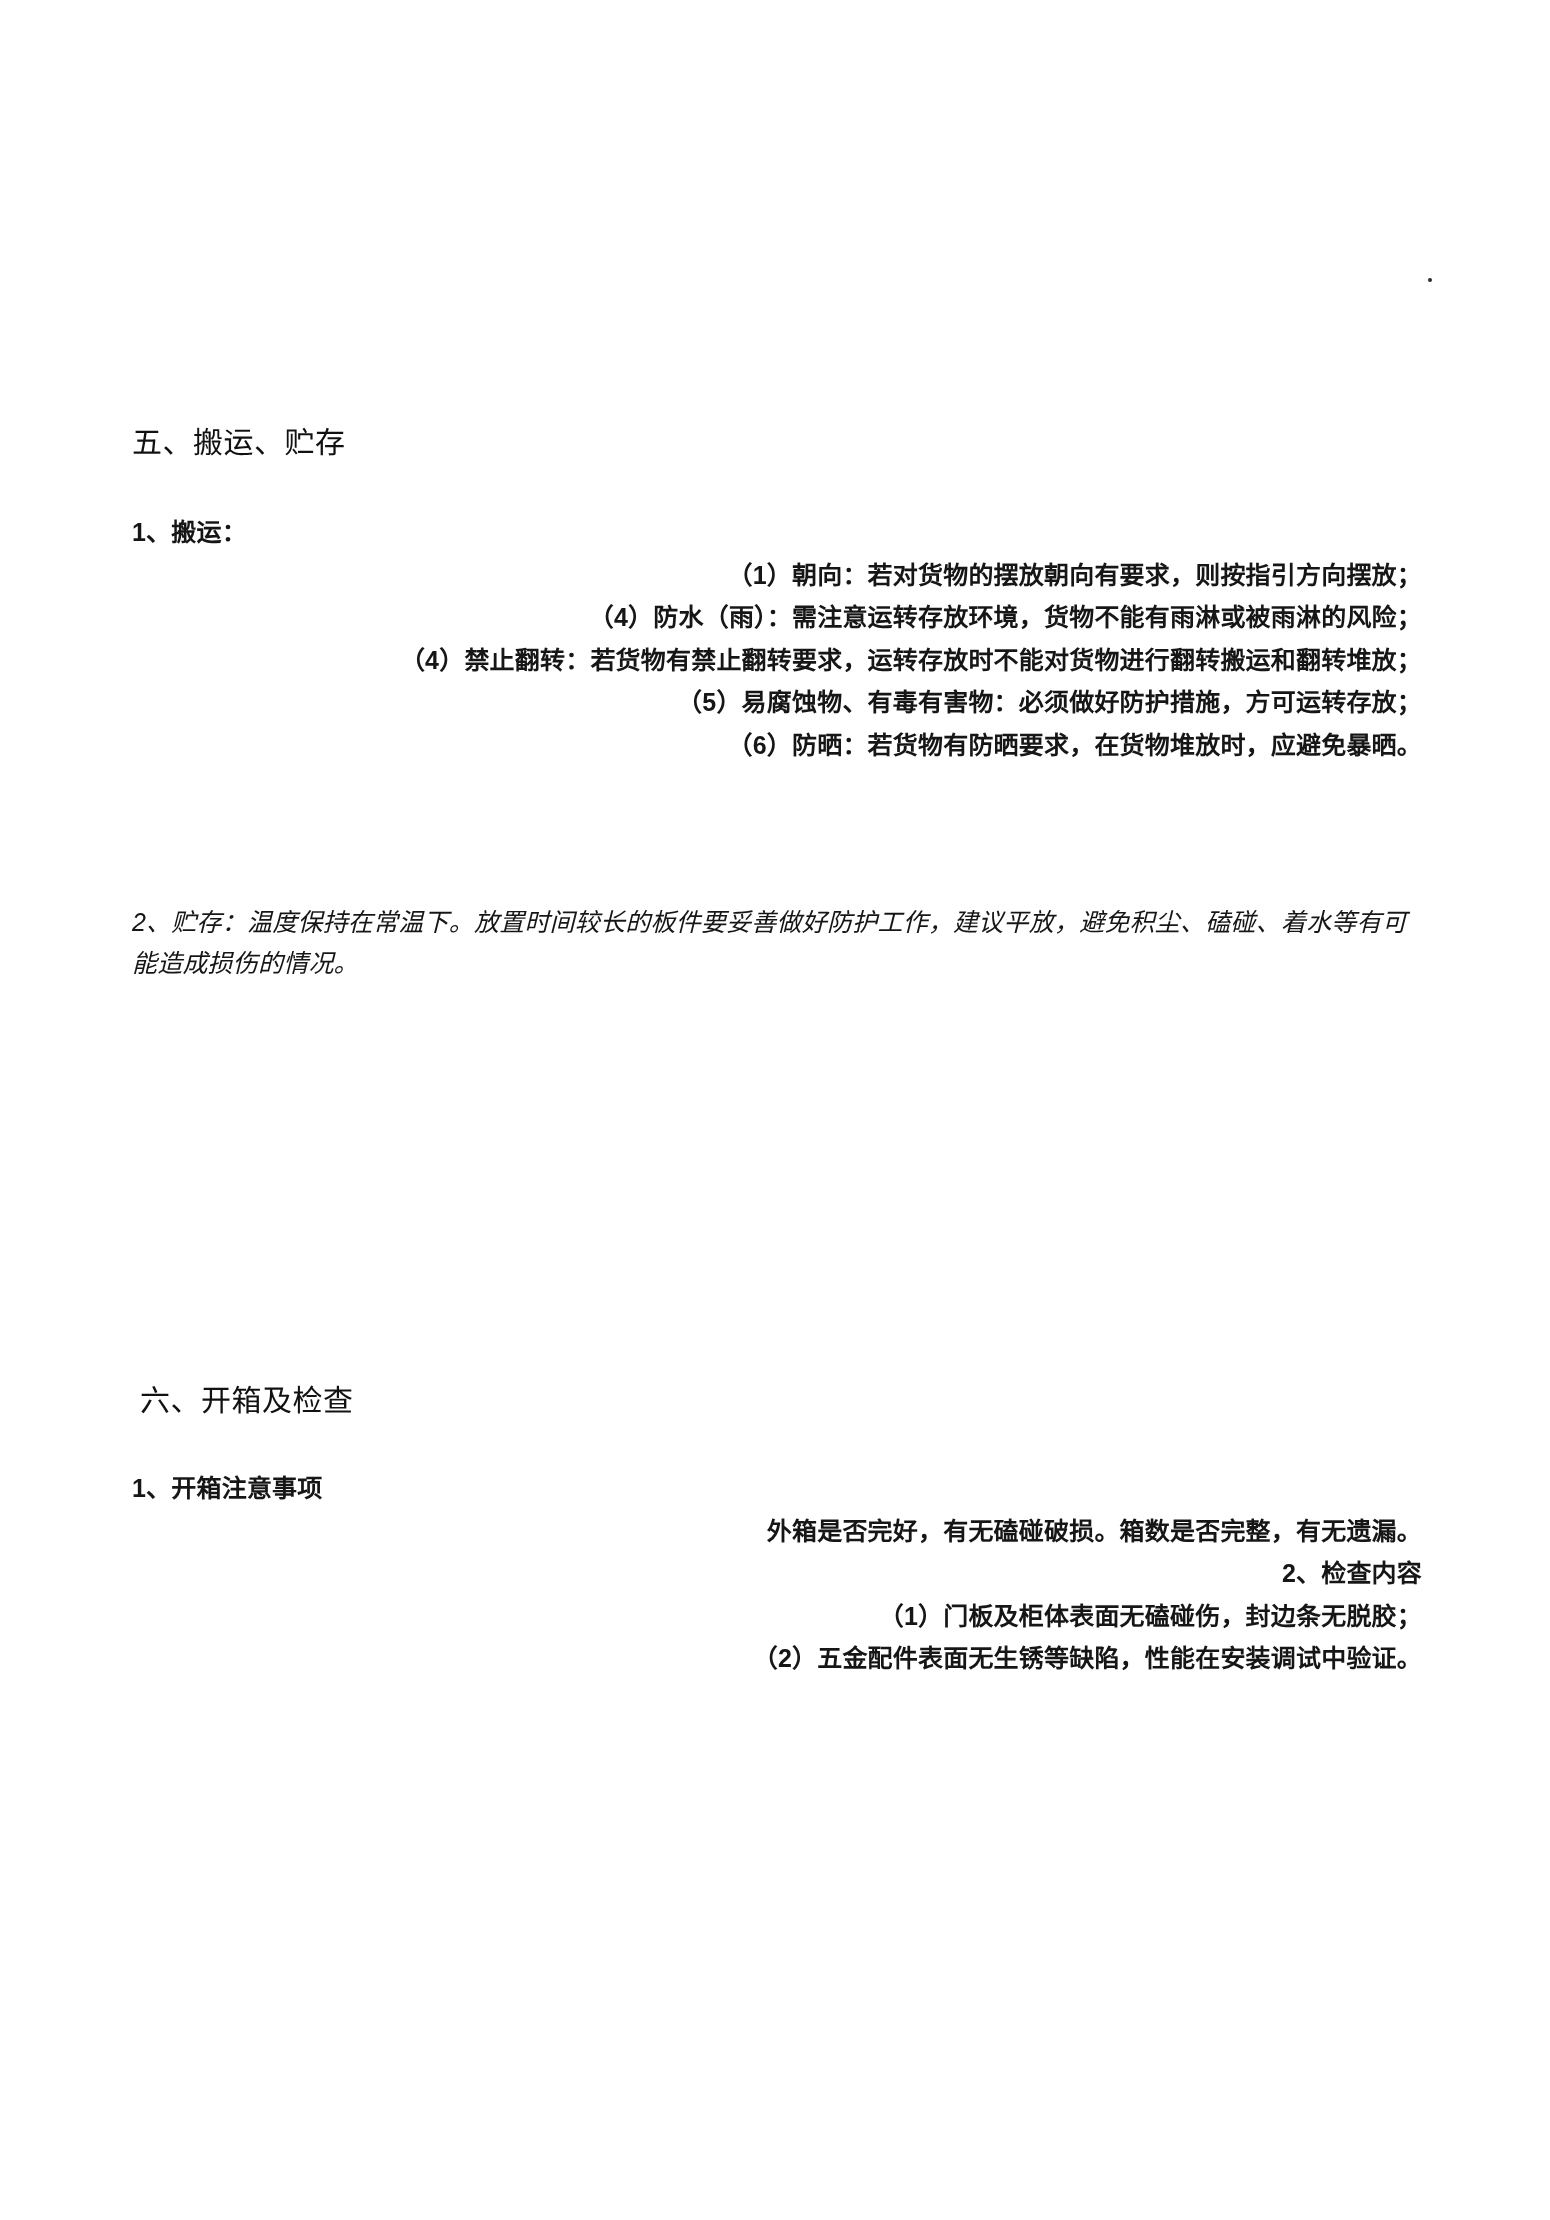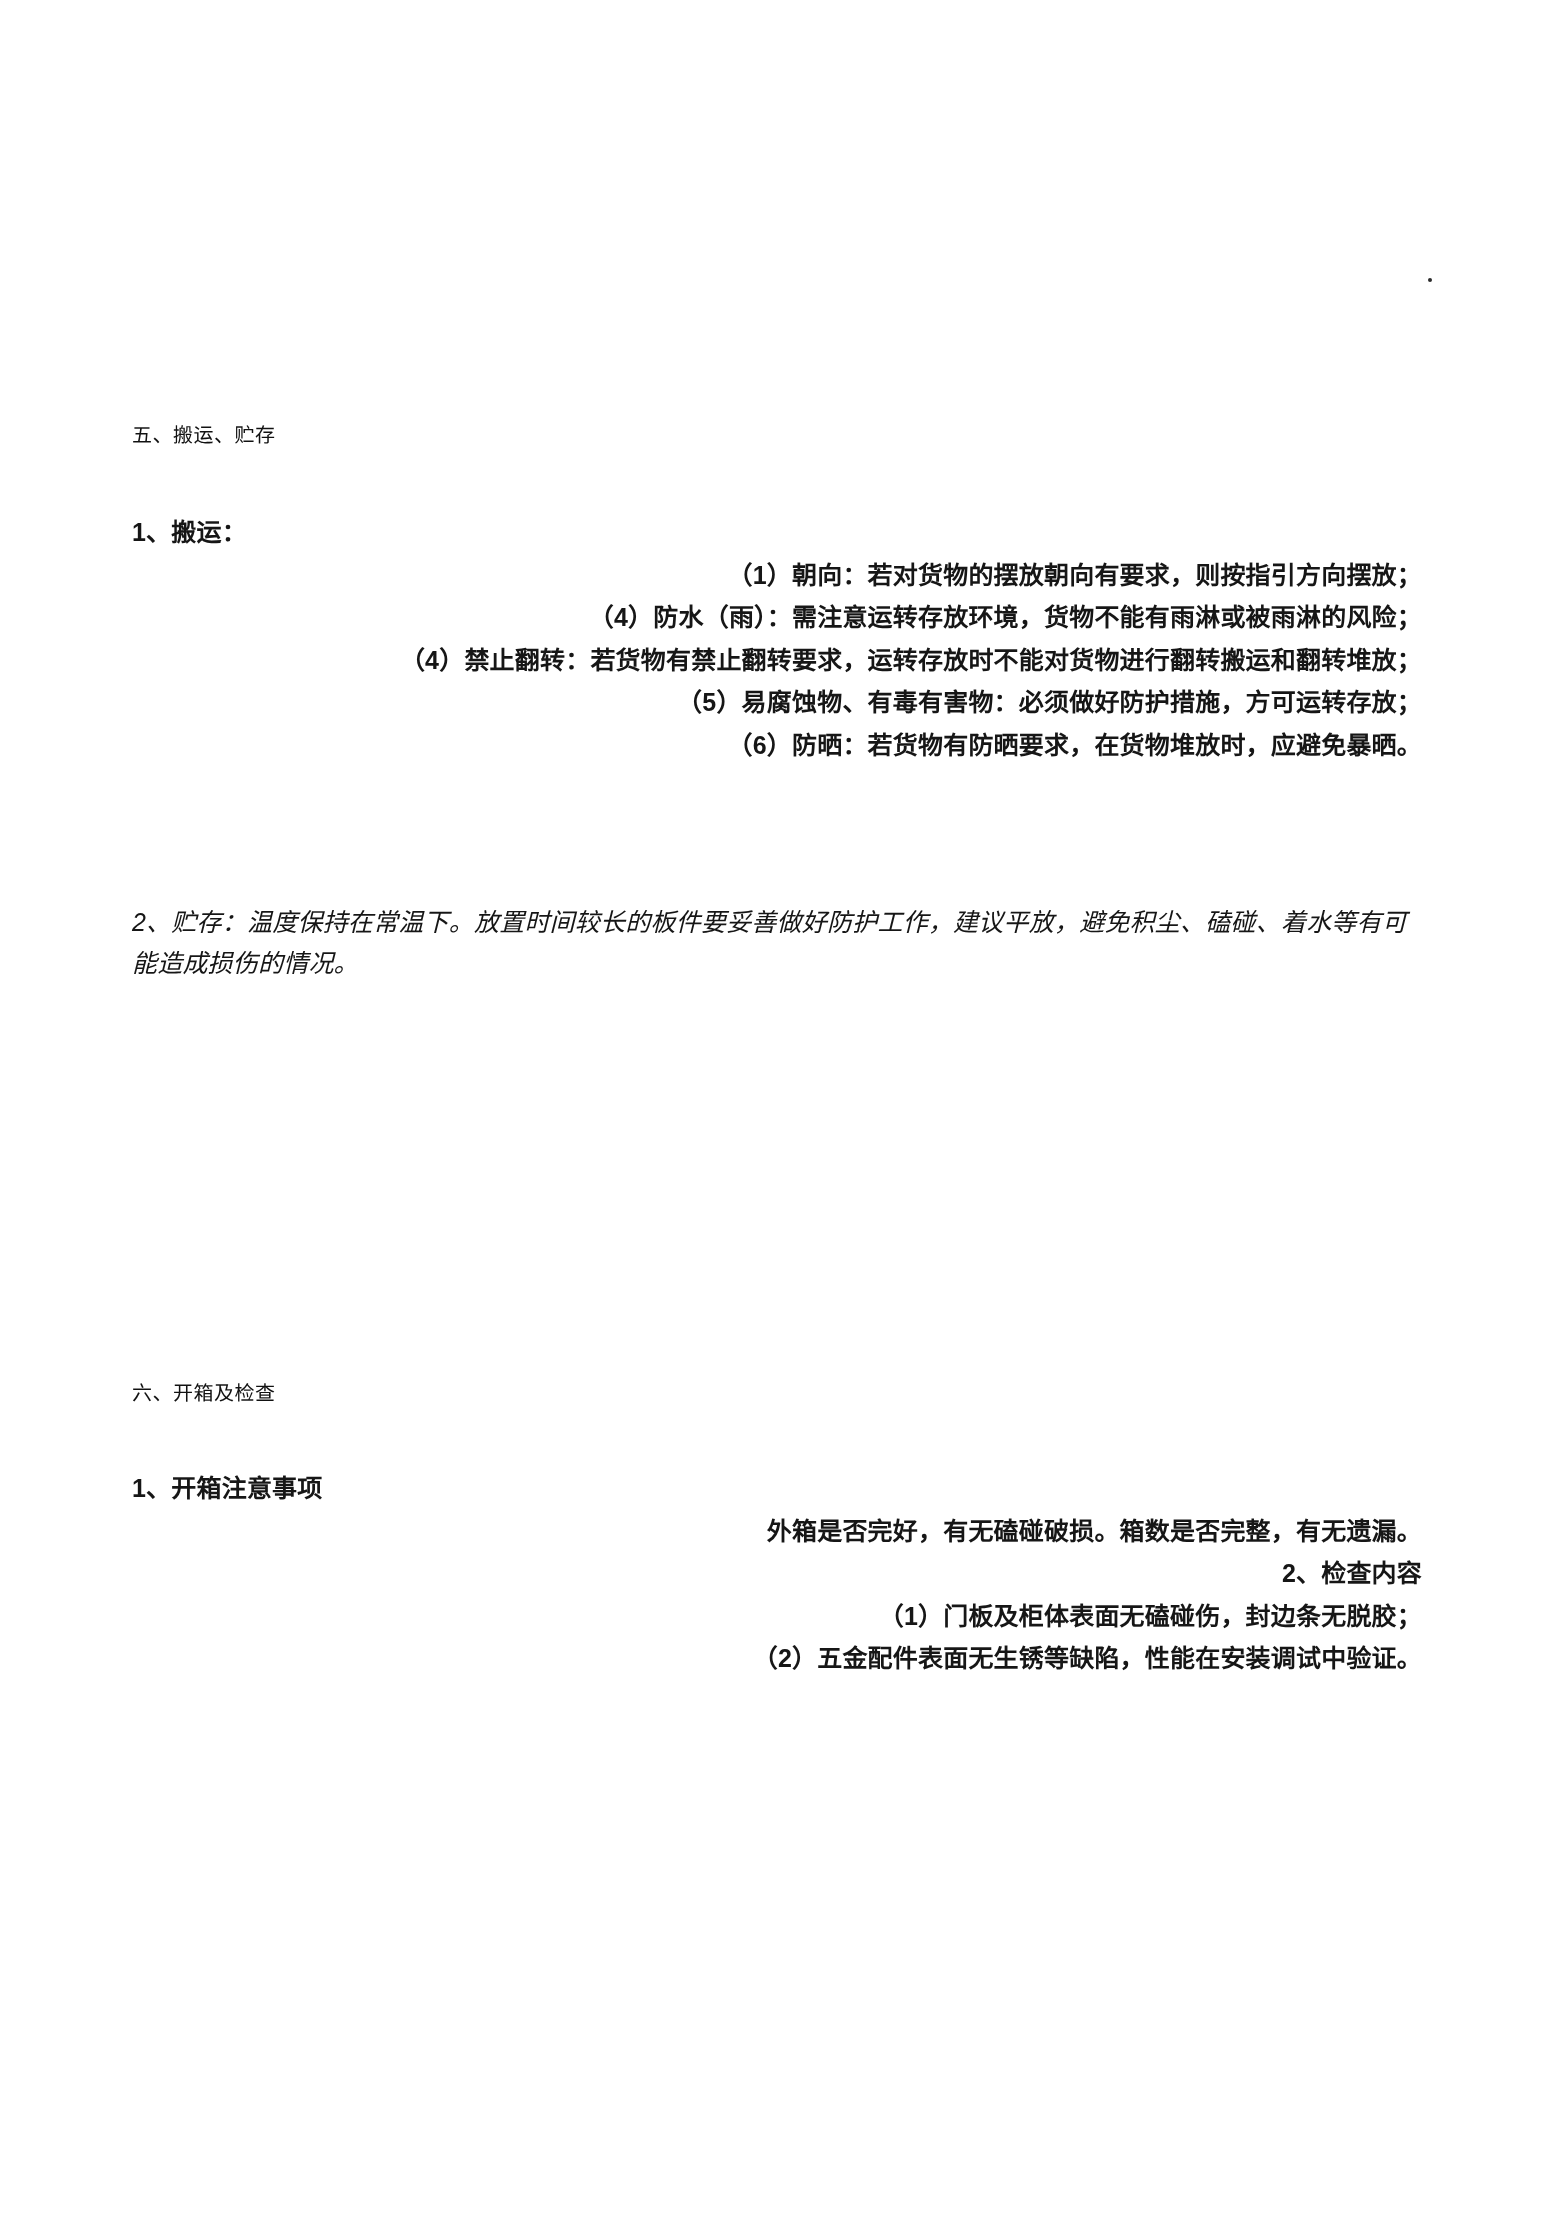--- a/index.html
+++ b/index.html
@@ -29,21 +29,21 @@
   .dot-mark {
     position: absolute;
     left: 1428px;
     top: 278px;
     width: 4px;
     height: 4px;
     background: #2b2b2b;
     border-radius: 50%;
   }
   .section-heading {
-    font-size: 20px;
+    font-size: 30px;
     line-height: 1.5;
     letter-spacing: 0.5px;
     font-weight: 400;
     color: #111111;
     margin: 0;
   }
   .body-line {
     font-size: 25px;
     line-height: 1.62;
     letter-spacing: 0.2px;
@@ -58,21 +58,21 @@
     letter-spacing: 0.2px;
     color: #161616;
     margin: 0;
     text-align: justify;
     text-justify: inter-ideograph;
     font-style: italic;
   }
   .block-s5-heading { position: absolute; left: 0; top: 420px; }
   .block-s5-list { position: absolute; left: 0; top: 512px; width: 1290px; }
   .block-s5-store { position: absolute; left: 0; top: 902px; width: 1275px; }
-  .block-s6-heading { position: absolute; left: 0; top: 1378px; }
+  .block-s6-heading { position: absolute; left: 8px; top: 1378px; }
   .block-s6-list { position: absolute; left: 0; top: 1468px; width: 1290px; }
   .list-item + .list-item { margin-top: 2px; text-align: right; }
   .sub-indent { padding-left: 46px; }
 </style>
 </head>
 <body>
 
 <div class="page">
 
   <div class="dot-mark"></div>

